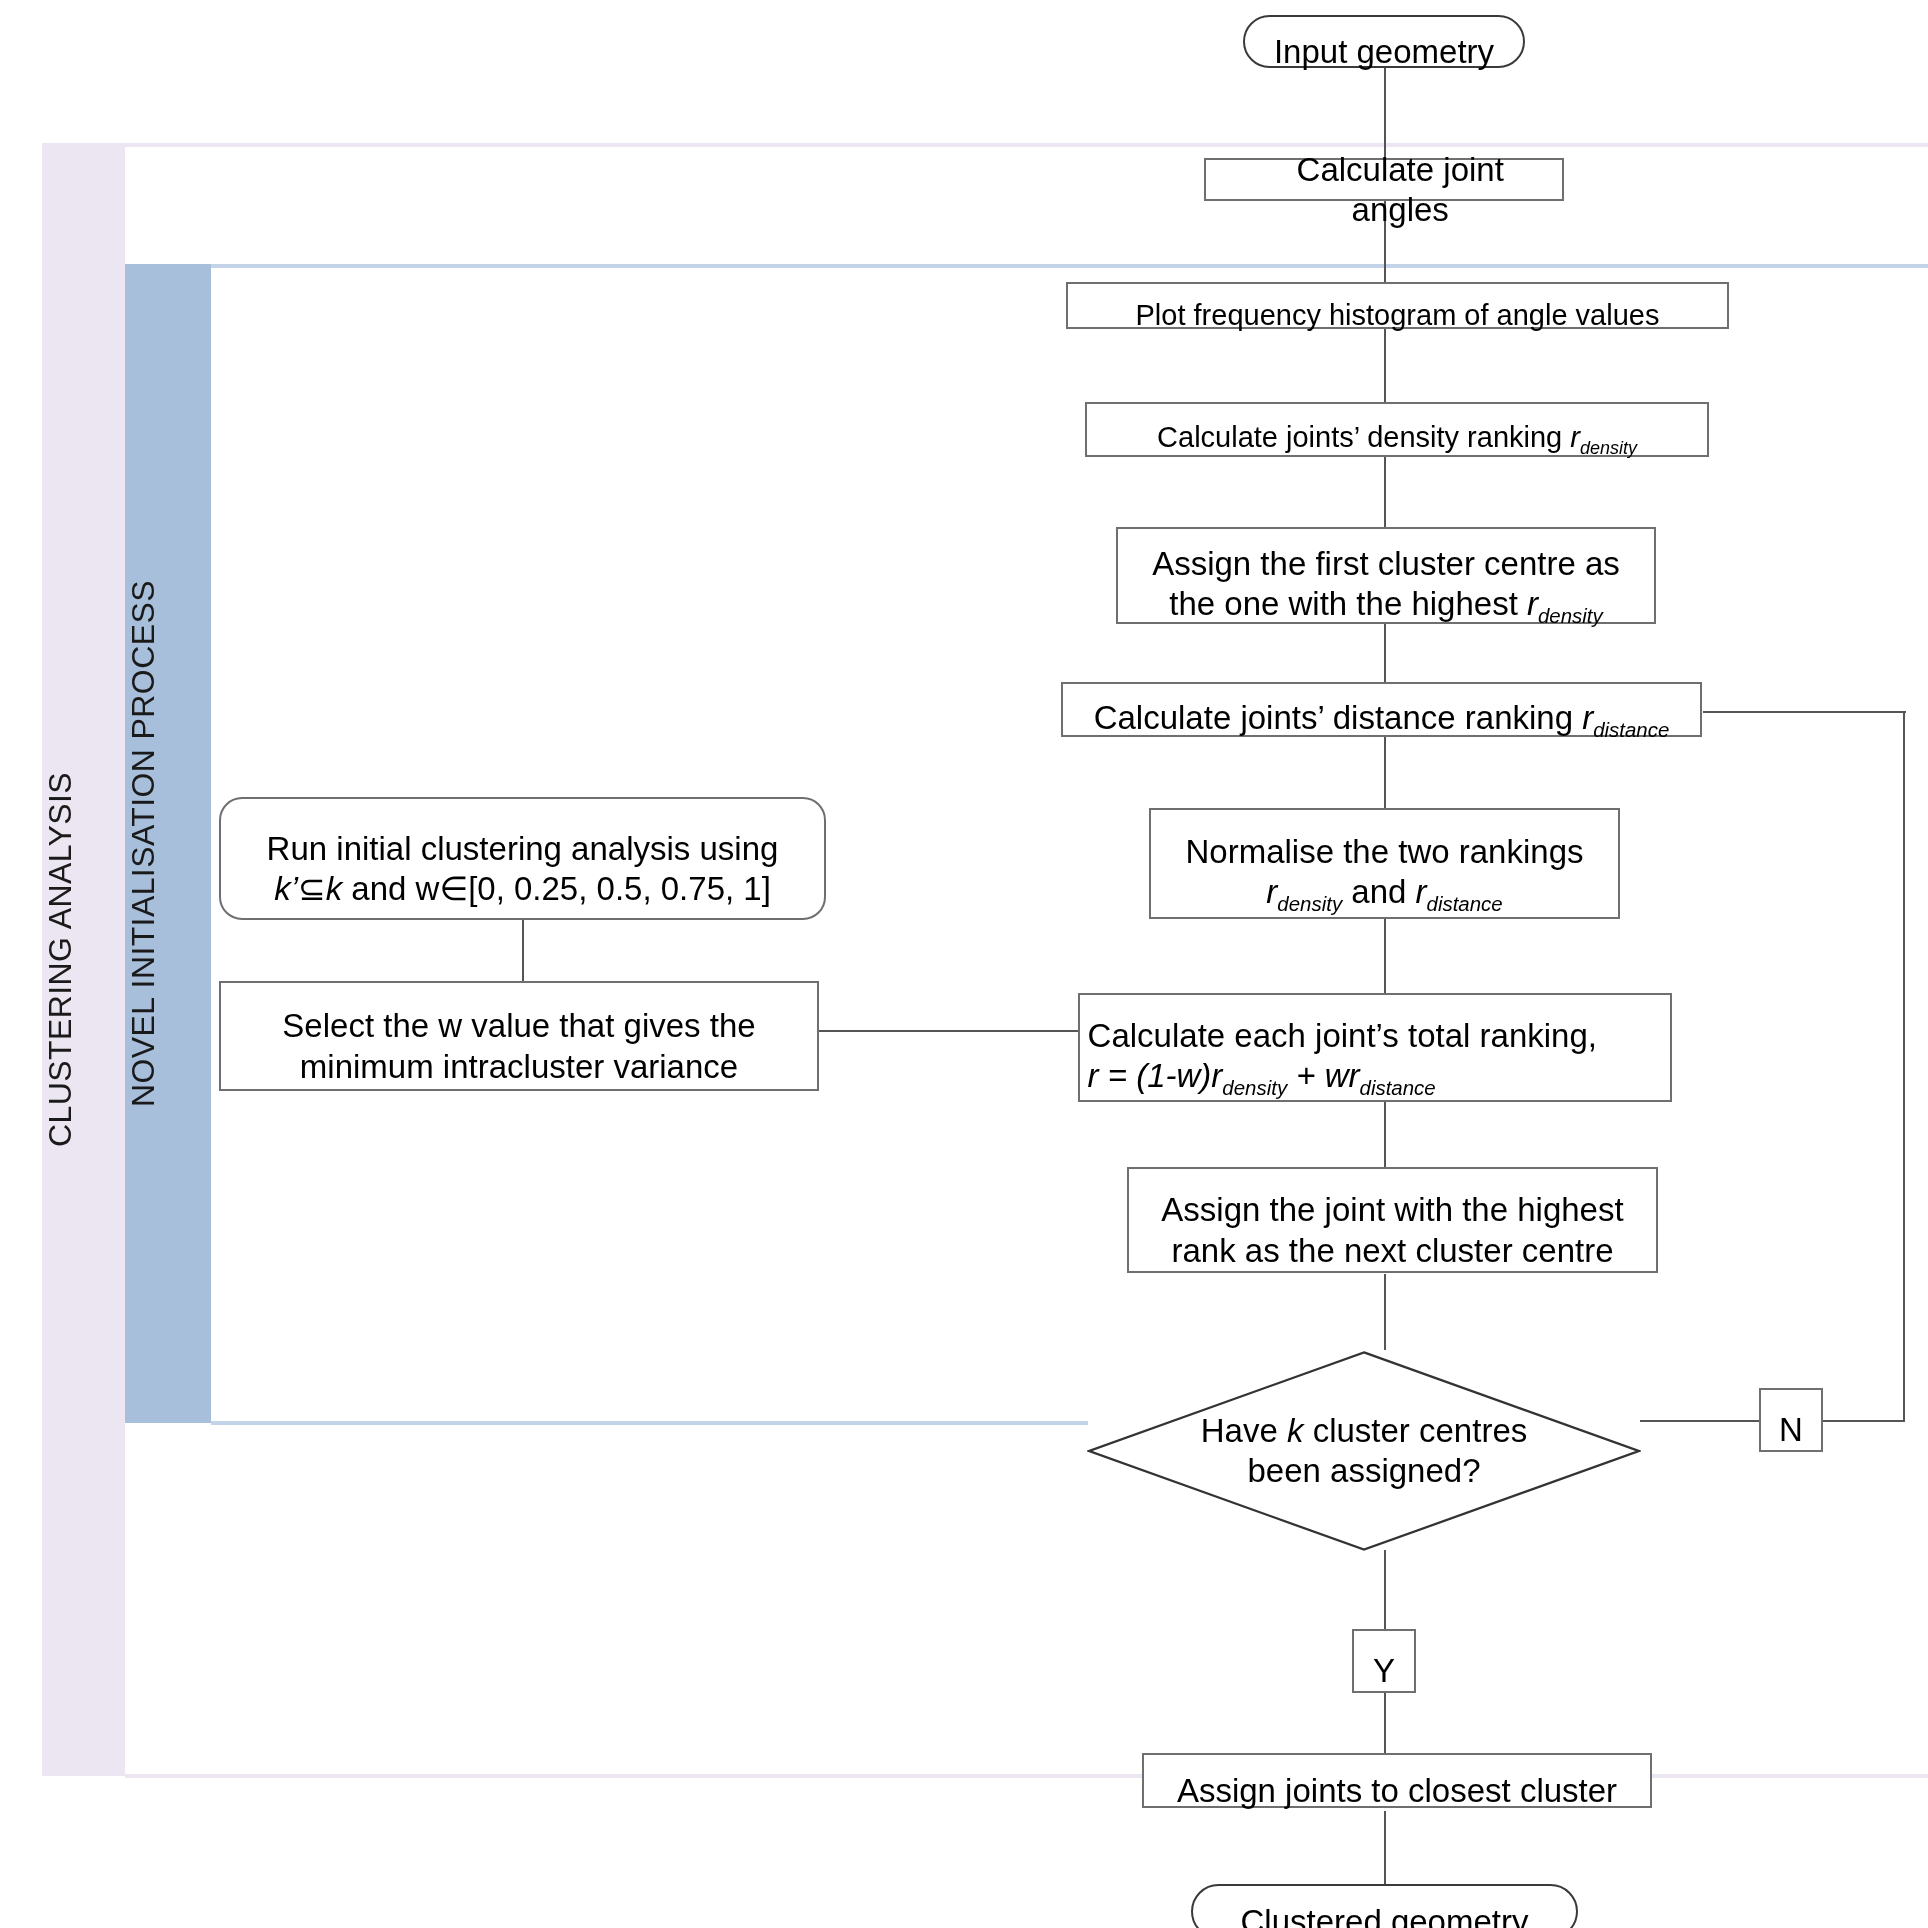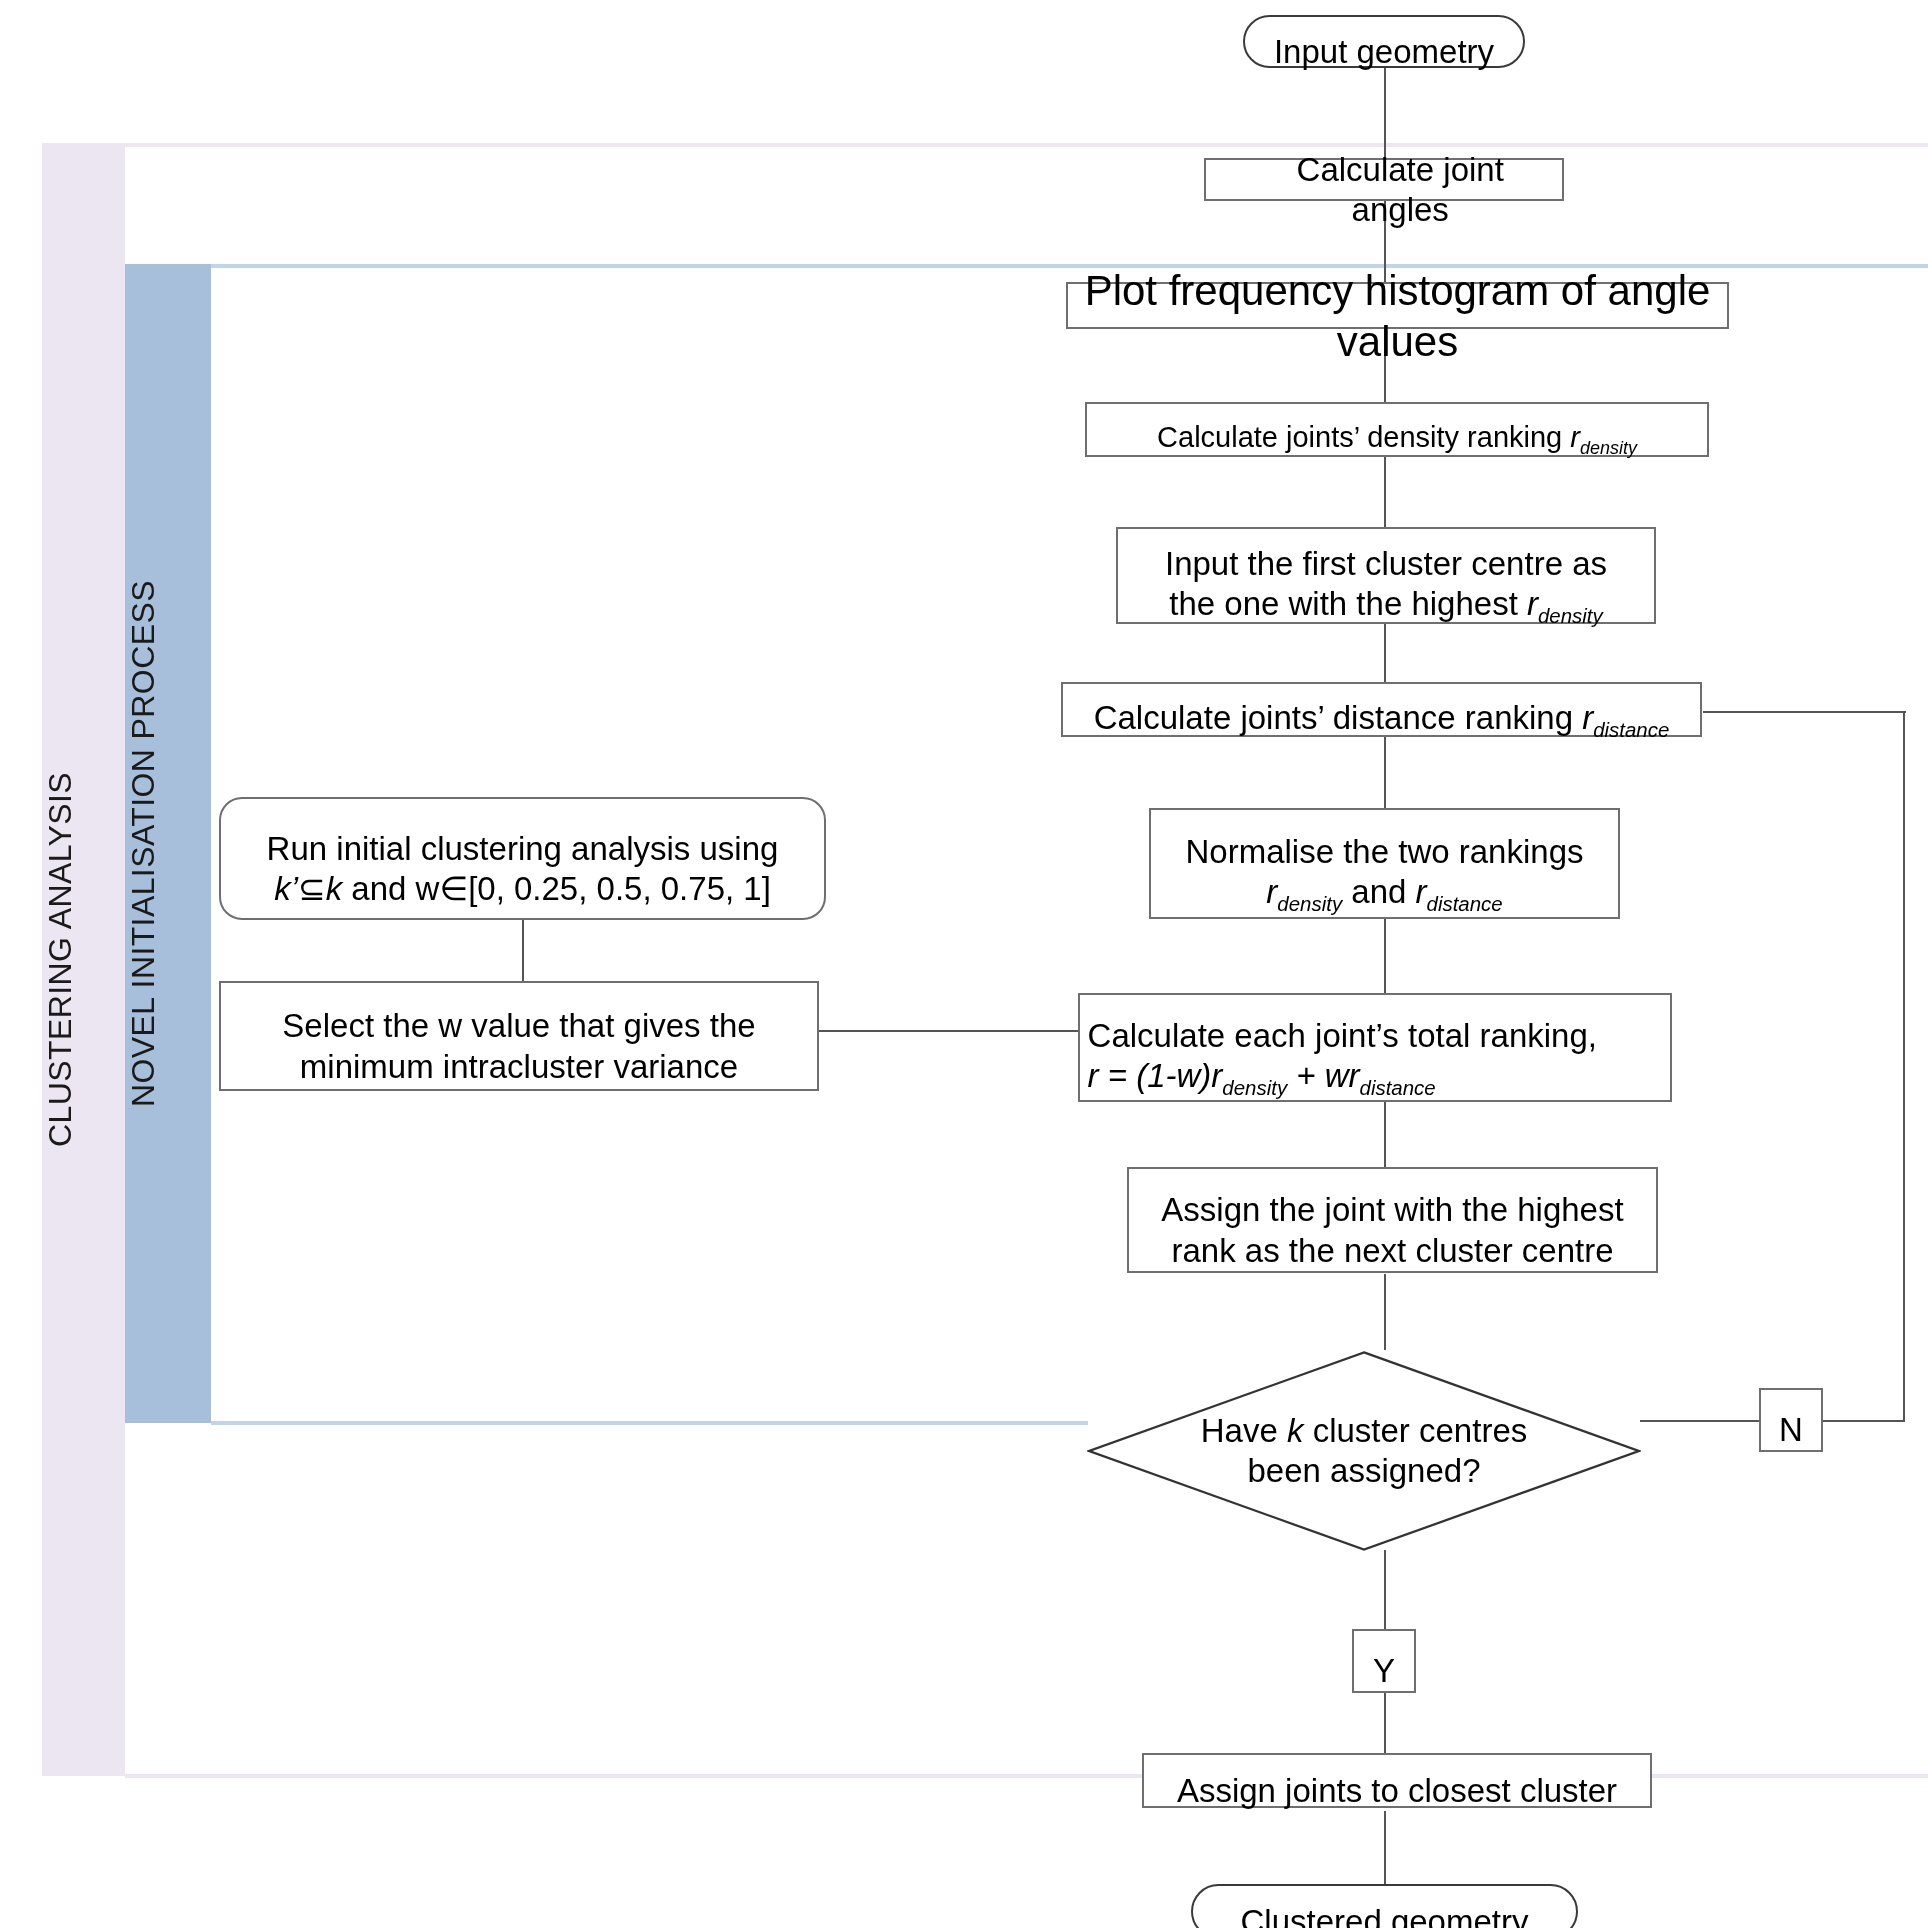--- a/index.html
+++ b/index.html
@@ -123,30 +123,30 @@
   <div class="conn h" style="left:1703px; top:711px; width:203px;"></div>
 
   <div class="node terminator" style="left:1243px; top:15px; width:282px; height:53px; font-size:33px;">
     <span class="txt">Input geometry</span>
   </div>
 
   <div class="node" style="left:1204px; top:158px; width:360px; height:43px; font-size:33px;padding-left:40px;">
     <span class="txt">Calculate joint angles</span>
   </div>
 
-  <div class="node" style="left:1066px; top:282px; width:663px; height:47px; font-size:42px;">
+  <div class="node" style="left:1066px; top:282px; width:663px; height:47px; font-size:29px;">
     <span class="txt">Plot frequency histogram of angle values</span>
   </div>
 
   <div class="node" style="left:1085px; top:402px; width:624px; height:55px; font-size:29px;">
     <span class="txt"><span>Calculate joints’ density ranking </span><span class="ital">r</span><span class="sub ital">density</span></span>
   </div>
 
   <div class="node" style="left:1116px; top:527px; width:540px; height:97px; font-size:33px;">
-    <span class="txt"><span>Input the first cluster centre as</span><br><span>the one with the highest </span><span class="ital">r</span><span class="sub ital">density</span></span>
+    <span class="txt"><span>Assign the first cluster centre as</span><br><span>the one with the highest </span><span class="ital">r</span><span class="sub ital">density</span></span>
   </div>
 
   <div class="node" style="left:1061px; top:682px; width:641px; height:55px; font-size:33px;">
     <span class="txt"><span>Calculate joints’ distance ranking </span><span class="ital">r</span><span class="sub ital">distance</span></span>
   </div>
 
   <div class="node" style="left:1149px; top:808px; width:471px; height:111px; font-size:33px;">
     <span class="txt"><span>Normalise the two rankings</span><br><span class="ital">r</span><span class="sub ital">density</span><span> and </span><span class="ital">r</span><span class="sub ital">distance</span></span>
   </div>
 

